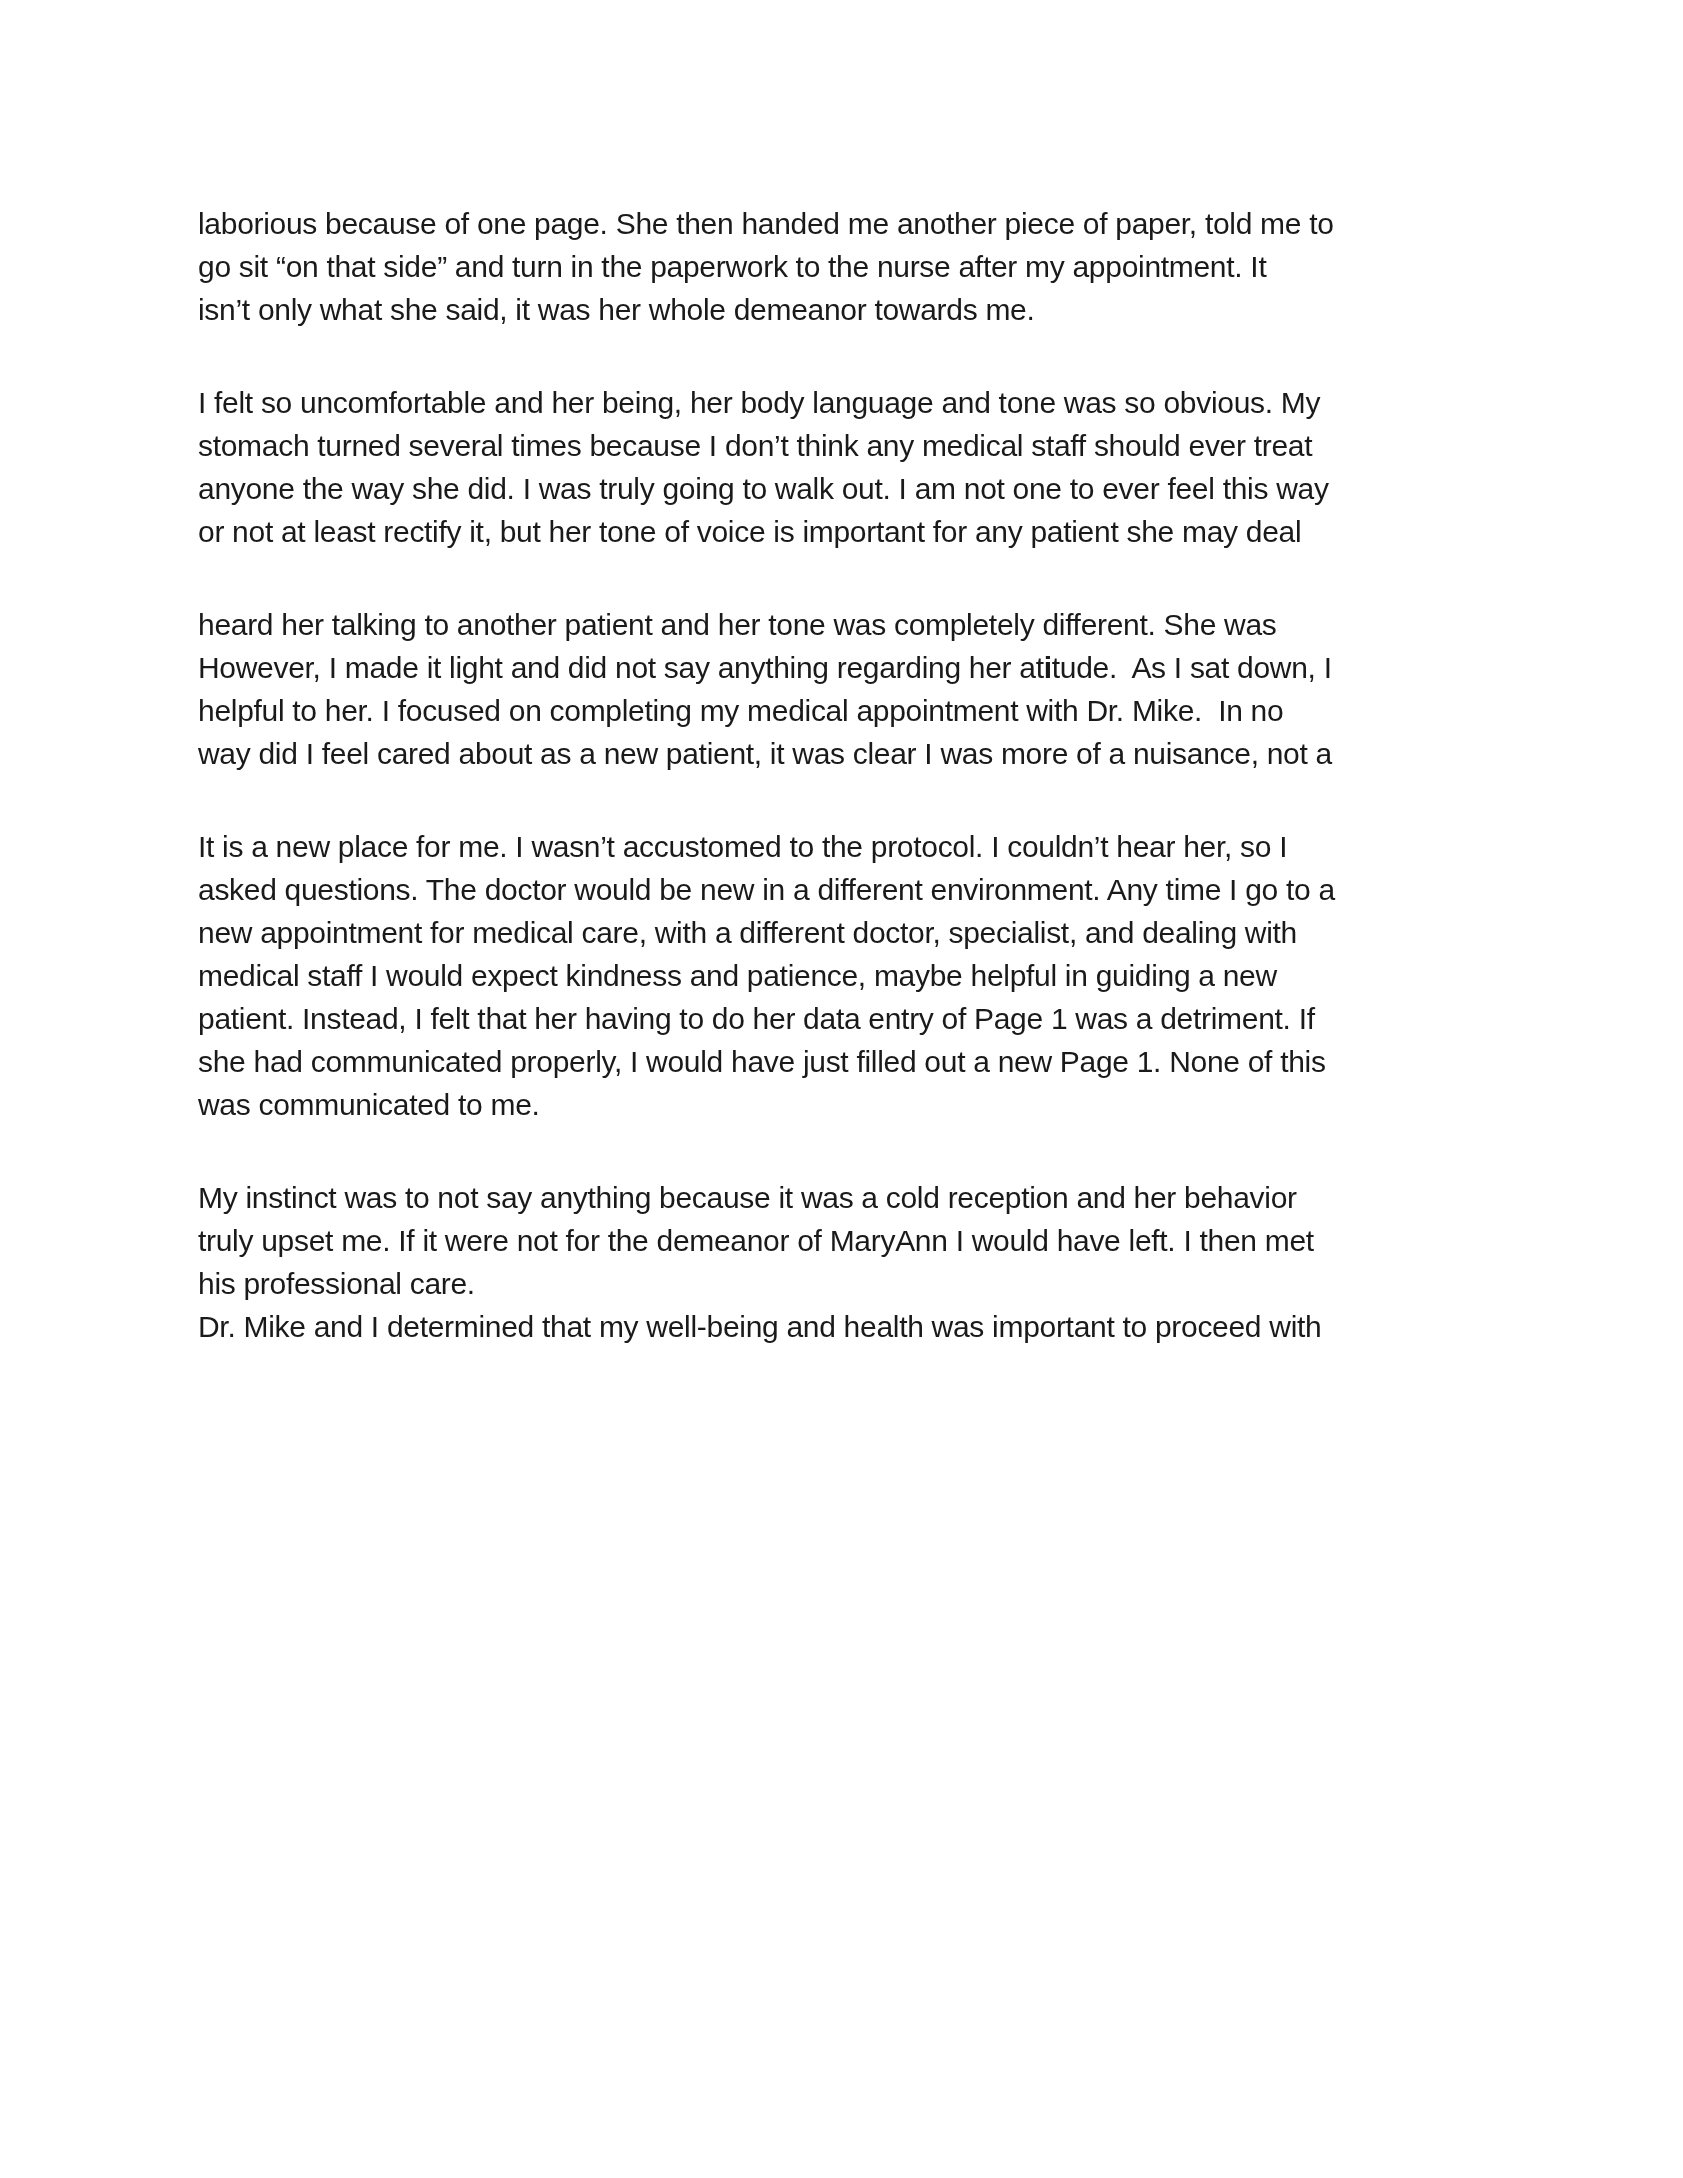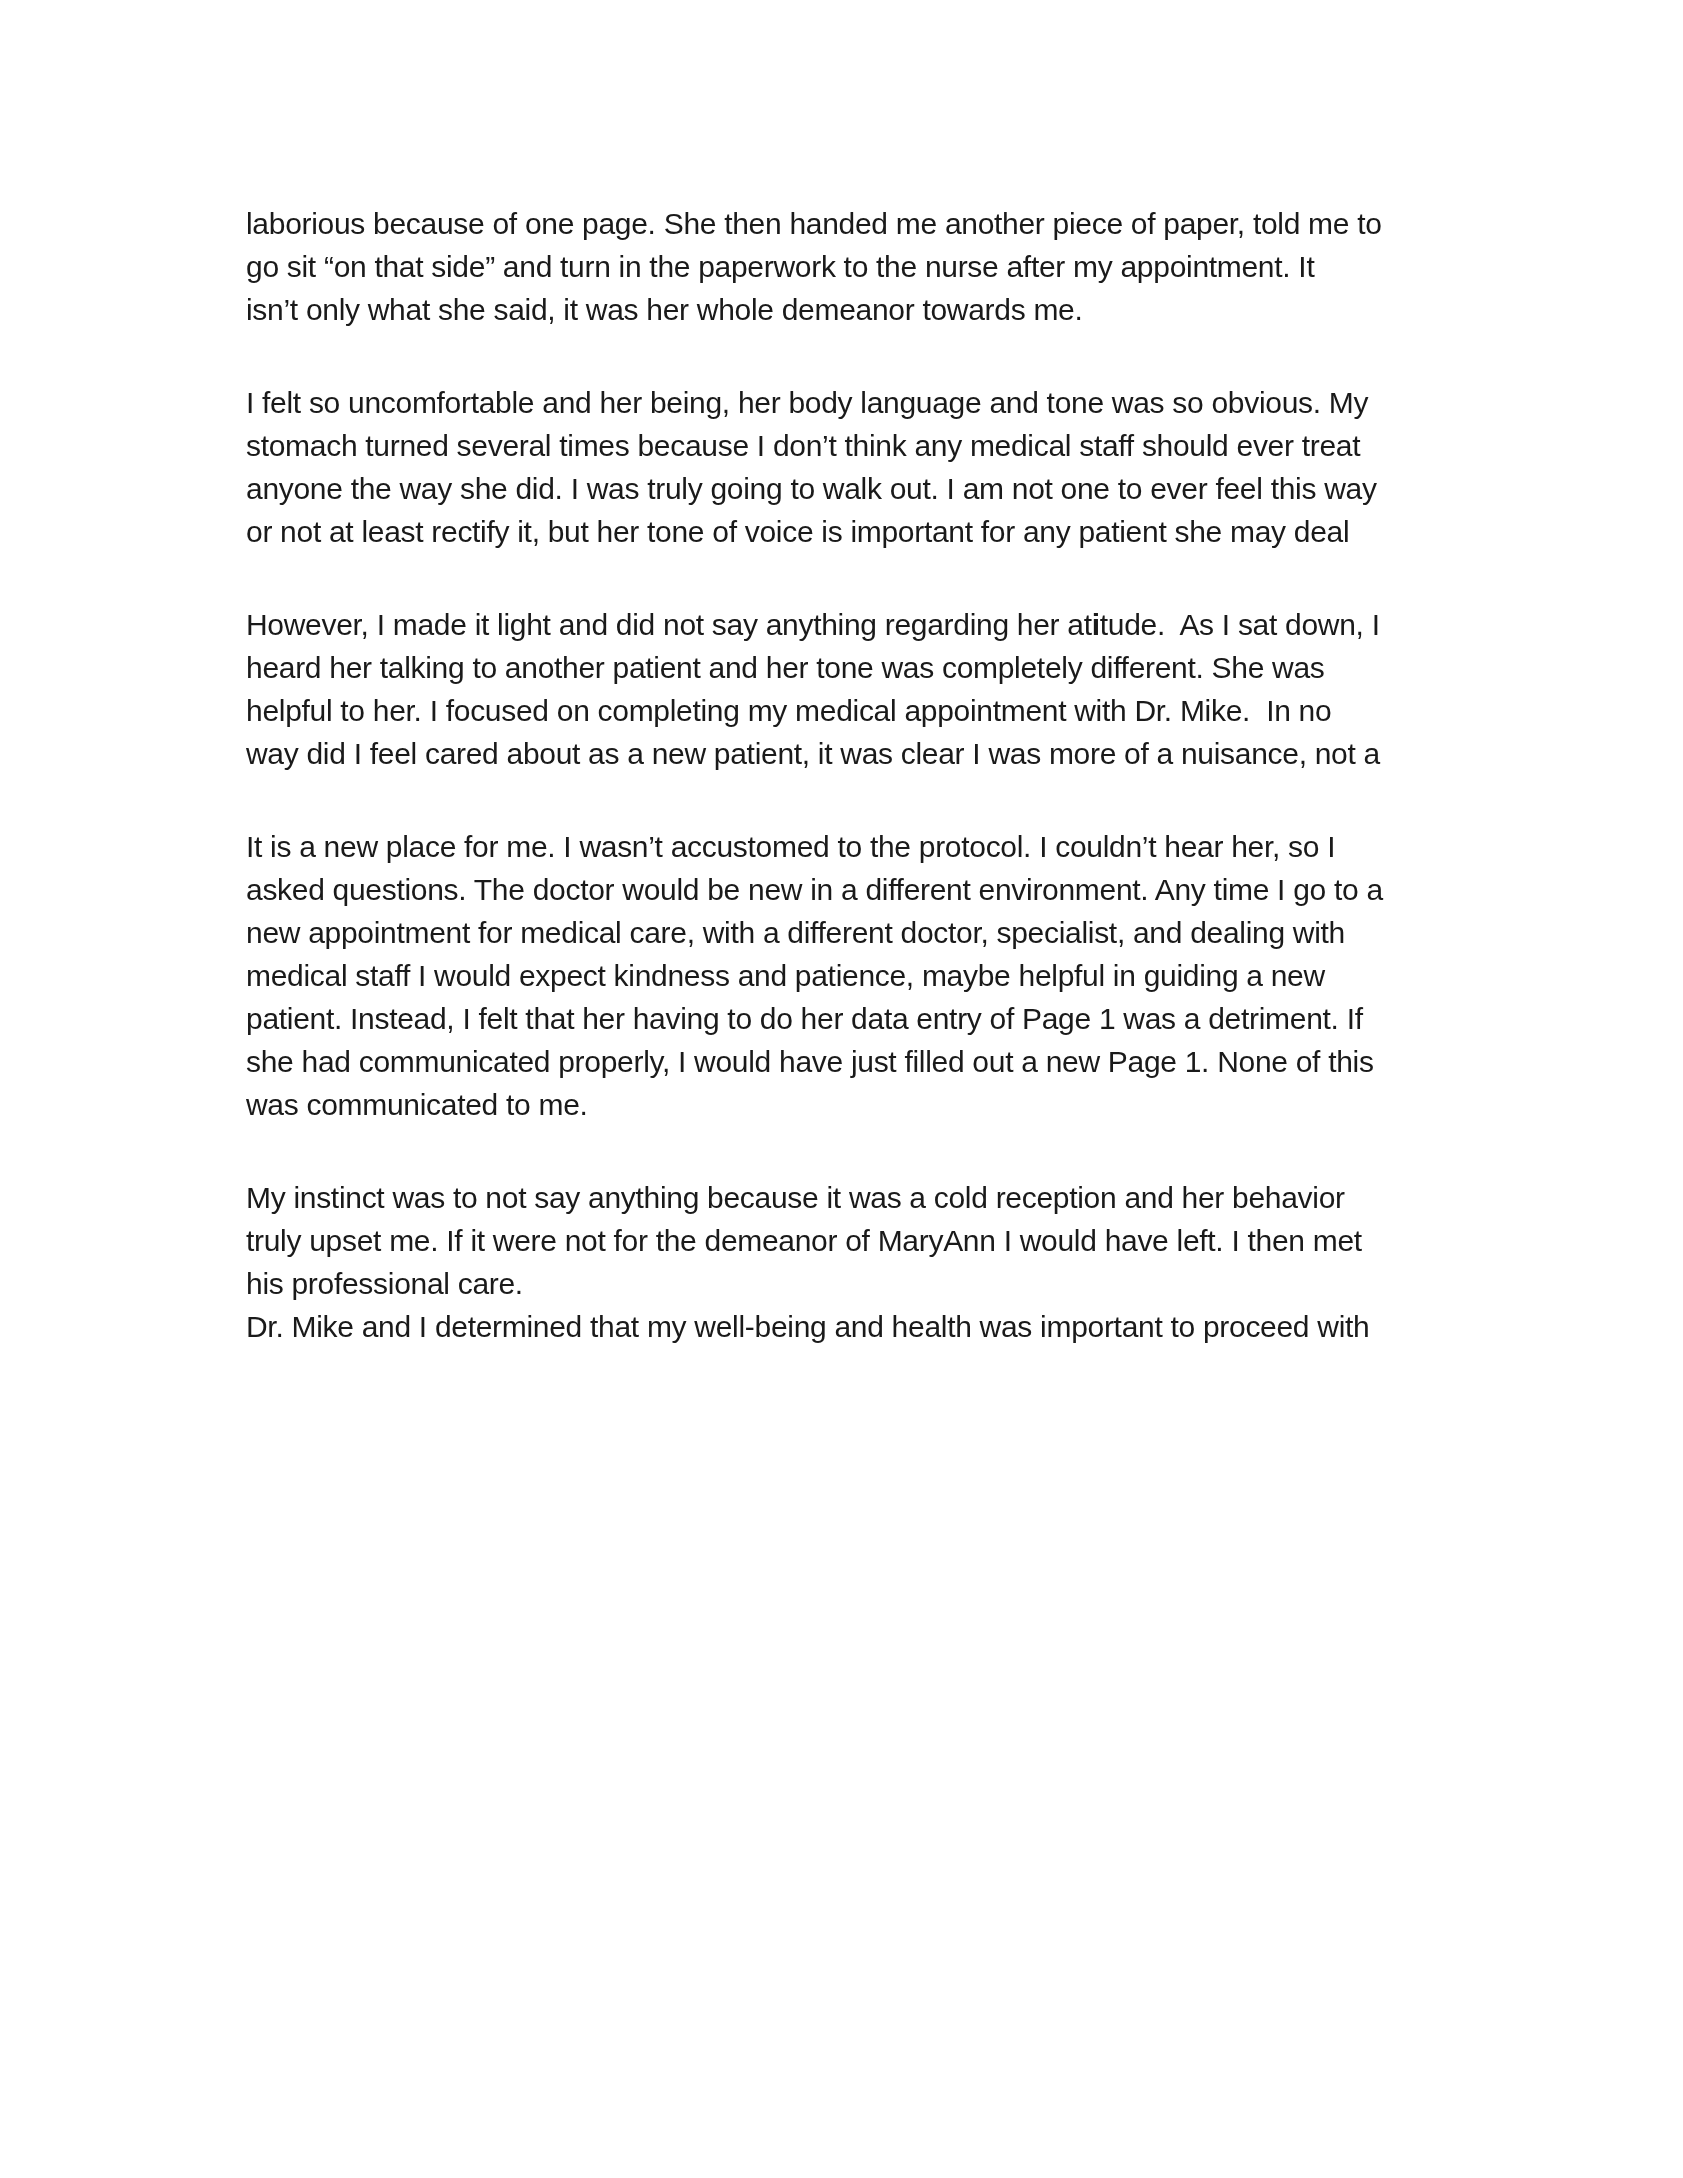--- a/index.html
+++ b/index.html
@@ -21,21 +21,20 @@
     color: #1a1a1a;
     overflow: hidden;
   }
   .doc-body p {
     margin: 0 0 50px 0;
     padding: 0;
   }
   .line {
     display: block;
     white-space: pre;
-    margin-left: 48px;
   }
   .run-bold {
     font-weight: bold;
   }
 </style>
 </head>
 <body>
 
 <div class="page">
   <div class="doc-body">
@@ -44,22 +43,22 @@
         <span class="line"><span>go sit “on that side” and turn in the paperwork to the nurse after my appointment. It</span></span>
         <span class="line"><span>isn’t only what she said, it was her whole demeanor towards me.</span></span>
       </p>
       <p>
         <span class="line"><span>I felt so uncomfortable and her being, her body language and tone was so obvious. My</span></span>
         <span class="line"><span>stomach turned several times because I don’t think any medical staff should ever treat</span></span>
         <span class="line"><span>anyone the way she did. I was truly going to walk out. I am not one to ever feel this way</span></span>
         <span class="line"><span>or not at least rectify it, but her tone of voice is important for any patient she may deal</span></span>
       </p>
       <p>
+        <span class="line"><span>heard her talking to another patient and her tone was completely different. She was</span></span>
         <span class="line"><span>However, I made it light and did not say anything regarding her at</span><span class="run-bold">i</span><span>tude.  As I sat down, I</span></span>
-        <span class="line"><span>heard her talking to another patient and her tone was completely different. She was</span></span>
         <span class="line"><span>helpful to her. I focused on completing my medical appointment with Dr. Mike.  In no</span></span>
         <span class="line"><span>way did I feel cared about as a new patient, it was clear I was more of a nuisance, not a</span></span>
       </p>
       <p>
         <span class="line"><span>It is a new place for me. I wasn’t accustomed to the protocol. I couldn’t hear her, so I</span></span>
         <span class="line"><span>asked questions. The doctor would be new in a different environment. Any time I go to a</span></span>
         <span class="line"><span>new appointment for medical care, with a different doctor, specialist, and dealing with</span></span>
         <span class="line"><span>medical staff I would expect kindness and patience, maybe helpful in guiding a new</span></span>
         <span class="line"><span>patient. Instead, I felt that her having to do her data entry of Page 1 was a detriment. If</span></span>
         <span class="line"><span>she had communicated properly, I would have just filled out a new Page 1. None of this</span></span>

